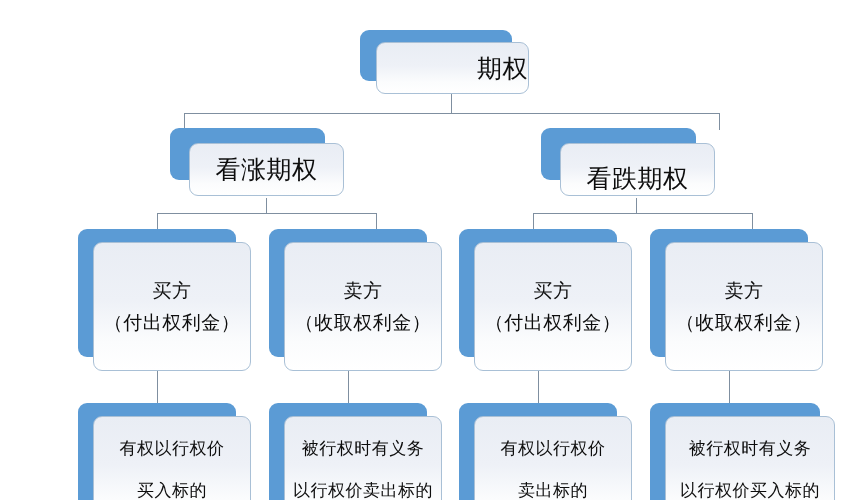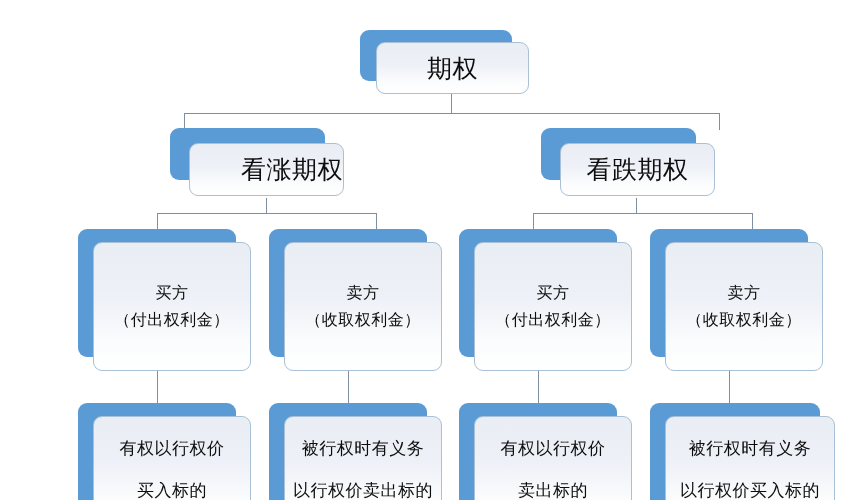--- a/index.html
+++ b/index.html
@@ -52,21 +52,21 @@
   }
   .card .line {
     display: block;
     white-space: nowrap;
     letter-spacing: 0.5px;
   }
 
   
   .root .card      { font-size: 25px; }
   .lvl2 .card      { font-size: 25px; }
-  .lvl3 .card      { font-size: 16px; }
+  .lvl3 .card      { font-size: 19px; }
   .lvl3 .card .line + .line { margin-top: 6px; }
   .lvl4 .card      { font-size: 17px; }
   .lvl4 .card .line + .line { margin-top: 19px; }
 </style>
 </head>
 <body>
 
 <div id="stage">
 
   <div class="conn v" style="left:451px; top:93px;  height:21px;"></div>
@@ -84,35 +84,35 @@
   <div class="conn v" style="left:533px; top:213px; height:16px;"></div>
   <div class="conn v" style="left:752px; top:213px; height:16px;"></div>
 
   <div class="conn v" style="left:157px; top:370px; height:33px;"></div>
   <div class="conn v" style="left:348px; top:370px; height:33px;"></div>
   <div class="conn v" style="left:538px; top:370px; height:33px;"></div>
   <div class="conn v" style="left:729px; top:370px; height:33px;"></div>
 
   <div class="node root" style="left:360px; top:30px; width:170px; height:65px;">
     <div class="shadow" style="width:152px; height:51px;"></div>
-    <div class="card" style="left:16px; top:12px; width:153px; height:52px;">
+    <div class="card" style="left:16px; top:12px; width:153px; height:52px;align-items:flex-end;">
       <span class="line">期权</span>
     </div>
   </div>
 
   <div class="node lvl2" style="left:170px; top:128px; width:175px; height:68px;">
     <div class="shadow" style="width:155px; height:52px;"></div>
-    <div class="card" style="left:19px; top:15px; width:155px; height:53px;align-items:flex-end;">
+    <div class="card" style="left:19px; top:15px; width:155px; height:53px;">
       <span class="line">看涨期权</span>
     </div>
   </div>
 
   <div class="node lvl2" style="left:541px; top:128px; width:175px; height:68px;">
     <div class="shadow" style="width:155px; height:52px;"></div>
-    <div class="card" style="left:19px; top:15px; width:155px; height:53px;">
+    <div class="card" style="left:19px; top:15px; width:155px; height:53px;justify-content:flex-end;">
       <span class="line">看跌期权</span>
     </div>
   </div>
 
   <div class="node lvl3" style="left:78px; top:229px; width:173px; height:142px;">
     <div class="shadow" style="width:158px; height:128px;"></div>
     <div class="card" style="left:15px; top:13px; width:158px; height:129px;">
       <span class="line">买方</span>
       <span class="line">（付出权利金）</span>
     </div>

